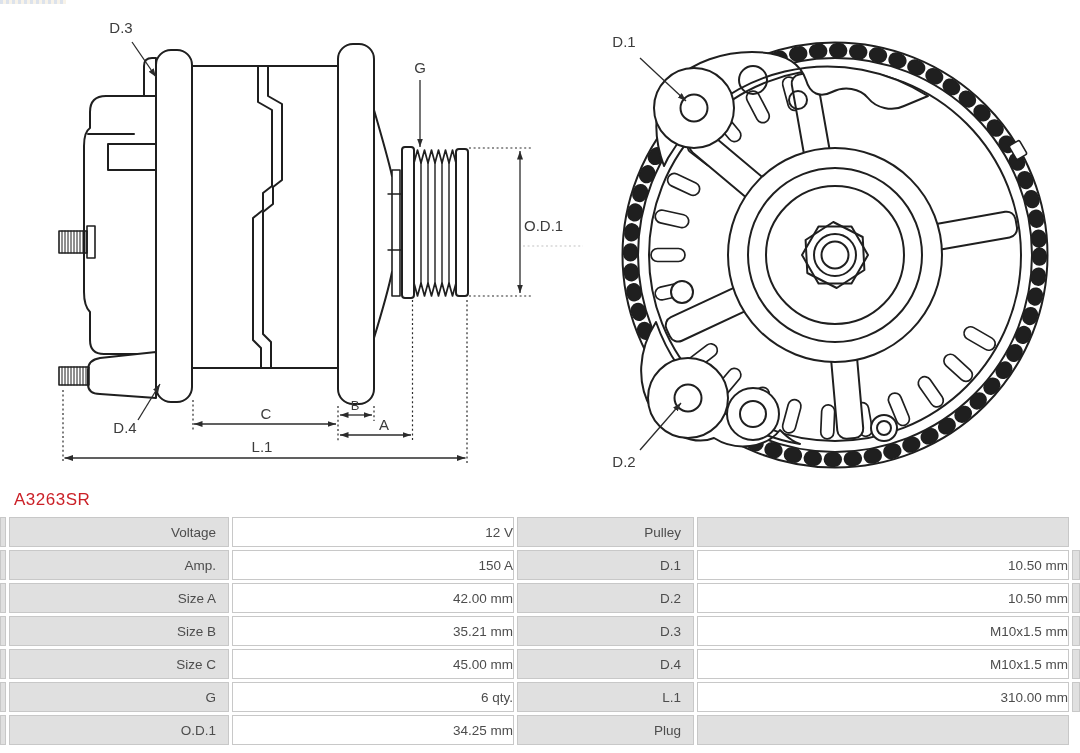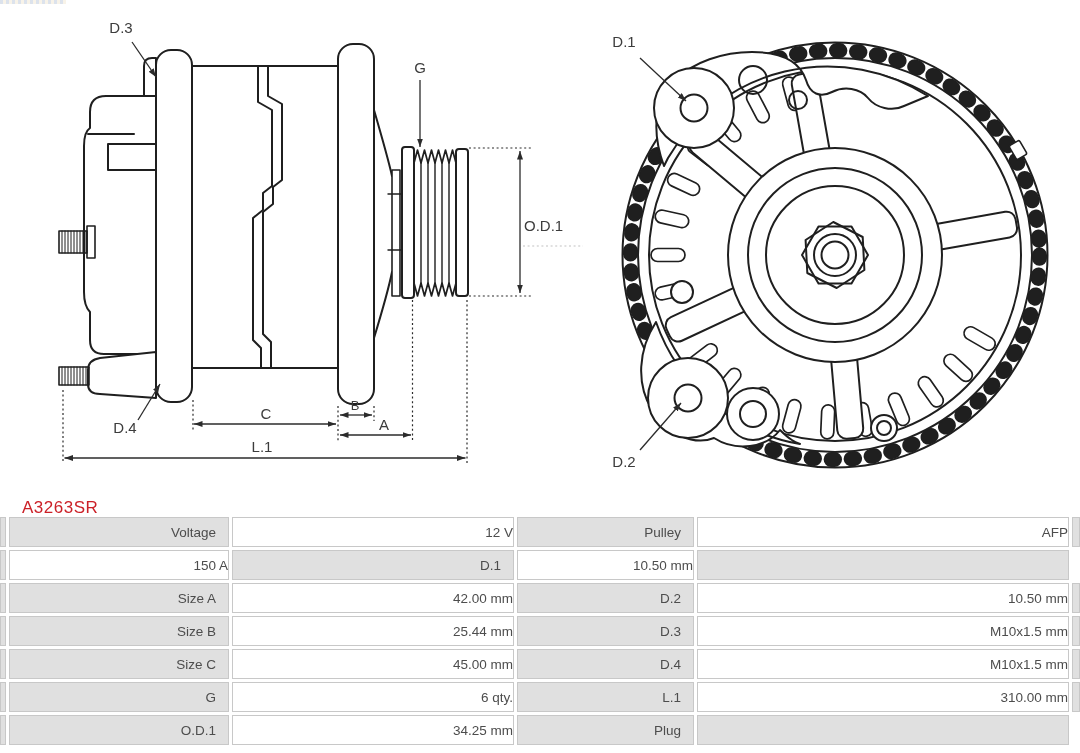--- a/index.html
+++ b/index.html
@@ -6,21 +6,21 @@
   body{width:1080px;height:753px;position:relative;font-family:"Liberation Sans",sans-serif;overflow:hidden;}
 
   .artifact{position:absolute;left:0;top:0;width:66px;height:4px;opacity:.5;
     background:repeating-linear-gradient(90deg,#b9c6da 0 3px,#f1e7d2 3px 6px);}
 
   .drawing{position:absolute;left:0;top:0;width:1080px;height:488px;}
 
   .dim-text{font-family:"Liberation Sans",sans-serif;font-size:15px;fill:#3c3c3c;}
   .dim-small{font-family:"Liberation Sans",sans-serif;font-size:13px;fill:#3c3c3c;}
 
-  .part-number{position:absolute;left:10px;top:486px;margin:12px;
+  .part-number{position:absolute;left:10px;top:486px;margin:4px;
     font-size:17px;font-weight:400;letter-spacing:.5px;color:#cb2027;}
 
   .spec-table{position:absolute;left:0;top:517px;width:1080px;
     display:flex;flex-direction:column;gap:3px;}
   .spec-row{display:grid;grid-template-columns:6px 220px 282px 177px 372px 8px;gap:3px;height:30px;}
   .cell{border:1px solid #c8c8c8;display:flex;align-items:center;justify-content:flex-end;
     font-size:13.5px;color:#4d4d4d;box-sizing:border-box;}
   .cell.label{background:#e0e0e0;padding-right:12px;}
   .cell.value{background:#ffffff;}
   .cell.edge{background:#e0e0e0;}
@@ -176,42 +176,42 @@
 </svg>
 
 <h1 class="part-number">A3263SR</h1>
 
 <div class="spec-table">
   <div class="spec-row">
     <div class="cell edge"></div>
     <div class="cell label">Voltage</div>
     <div class="cell value">12 V</div>
     <div class="cell label">Pulley</div>
-    <div class="cell value">AFP</div>
-    <div class="cell edge"></div>
-  </div>
-  <div class="spec-row">
-    <div class="cell edge"></div>
+    <div class="cell edge"></div>
+  </div>
+  <div class="spec-row">
+    <div class="cell edge"></div>
+    <div class="cell label">Amp.</div>
     <div class="cell value">150 A</div>
     <div class="cell label">D.1</div>
     <div class="cell value">10.50 mm</div>
     <div class="cell edge"></div>
   </div>
   <div class="spec-row">
     <div class="cell edge"></div>
     <div class="cell label">Size A</div>
     <div class="cell value">42.00 mm</div>
     <div class="cell label">D.2</div>
     <div class="cell value">10.50 mm</div>
     <div class="cell edge"></div>
   </div>
   <div class="spec-row">
     <div class="cell edge"></div>
     <div class="cell label">Size B</div>
-    <div class="cell value">25.44 mm</div>
+    <div class="cell value">35.21 mm</div>
     <div class="cell label">D.3</div>
     <div class="cell value">M10x1.5 mm</div>
     <div class="cell edge"></div>
   </div>
   <div class="spec-row">
     <div class="cell edge"></div>
     <div class="cell label">Size C</div>
     <div class="cell value">45.00 mm</div>
     <div class="cell label">D.4</div>
     <div class="cell value">M10x1.5 mm</div>

